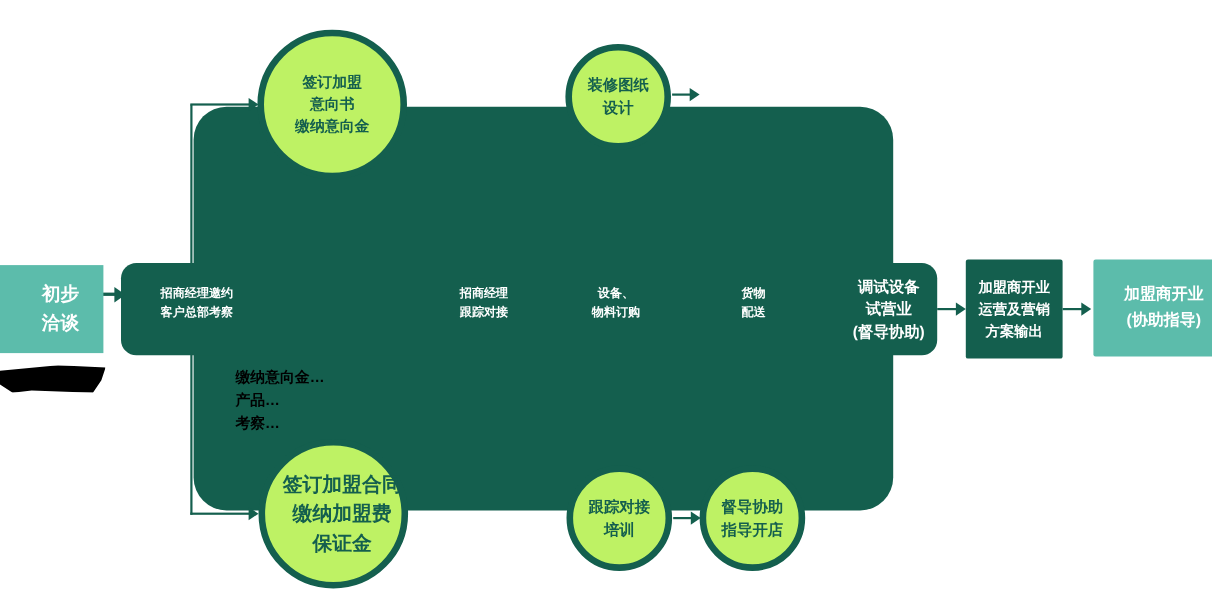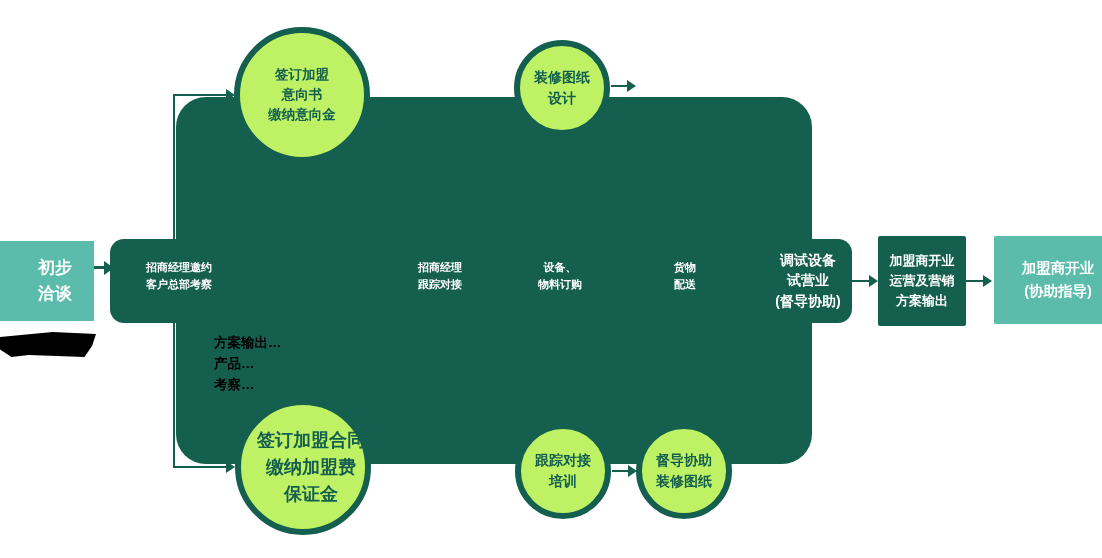--- a/index.html
+++ b/index.html
@@ -36,21 +36,21 @@
   .blocknote{position:absolute;color:#000;font-size:13.5px;line-height:1.55;text-align:left;}
 </style>
 </head>
 <body>
 
 <div class="canvas">
 
   <div class="abs darkfill" style="left:176px;top:97px;width:636px;height:367px;border-radius:30px;"></div>
   <div class="abs darkfill" style="left:110px;top:239px;width:742px;height:84px;border-radius:14px;"></div>
 
-  <div class="blocknote pre" style="left:214px;top:333px;width:130px;">方案输出…
+  <div class="blocknote pre" style="left:214px;top:333px;width:130px;">缴纳意向金…
 产品…
 考察…</div>
 
   <div class="line" style="left:80px;top:266px;width:26px;height:3px;"></div>
   <div class="head" style="left:104px;top:261px;border-top-width:7px;border-bottom-width:7px;border-left-width:10px;"></div>
 
   <div class="line" style="left:173px;top:95px;width:2px;height:146px;"></div>
   <div class="line" style="left:173px;top:94px;width:55px;height:2px;"></div>
   <div class="head" style="left:226px;top:89px;"></div>
 
@@ -102,21 +102,21 @@
     <span class="pre" style="font-size:18px;line-height:1.5;margin-left:16px;">签订加盟合同
 缴纳加盟费
 保证金</span>
   </div>
   <div class="circle" style="left:515px;top:423px;width:84px;height:84px;">
     <span class="pre" style="font-size:14px;line-height:1.5;">跟踪对接
 培训</span>
   </div>
   <div class="circle" style="left:636px;top:423px;width:84px;height:84px;">
     <span class="pre" style="font-size:14px;line-height:1.5;">督导协助
-装修图纸</span>
+指导开店</span>
   </div>
 
   <div class="endbox darkfill flexc" style="left:878px;top:236px;width:88px;height:90px;">
     <span class="pre" style="font-size:13px;line-height:1.55;">加盟商开业
 运营及营销
 方案输出</span>
   </div>
   <div class="endbox lightfill flexc" style="left:994px;top:236px;width:96px;height:88px;">
     <span class="pre" style="font-size:14.5px;line-height:1.6;">加盟商开业
 (协助指导)</span>

